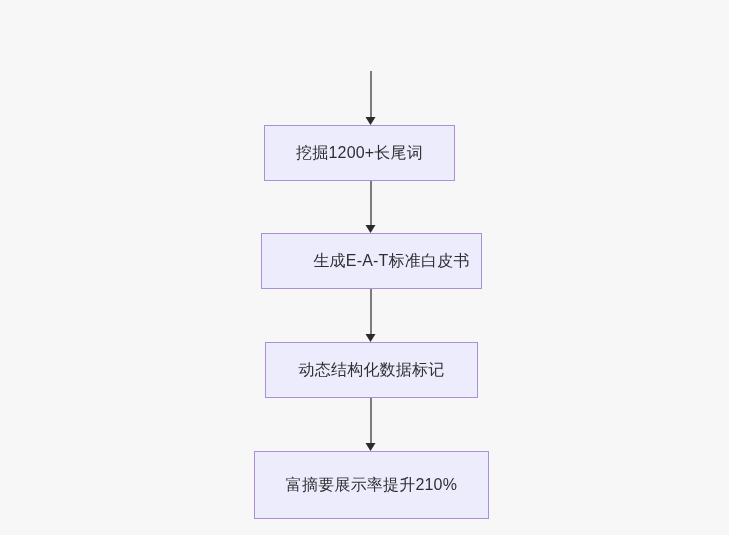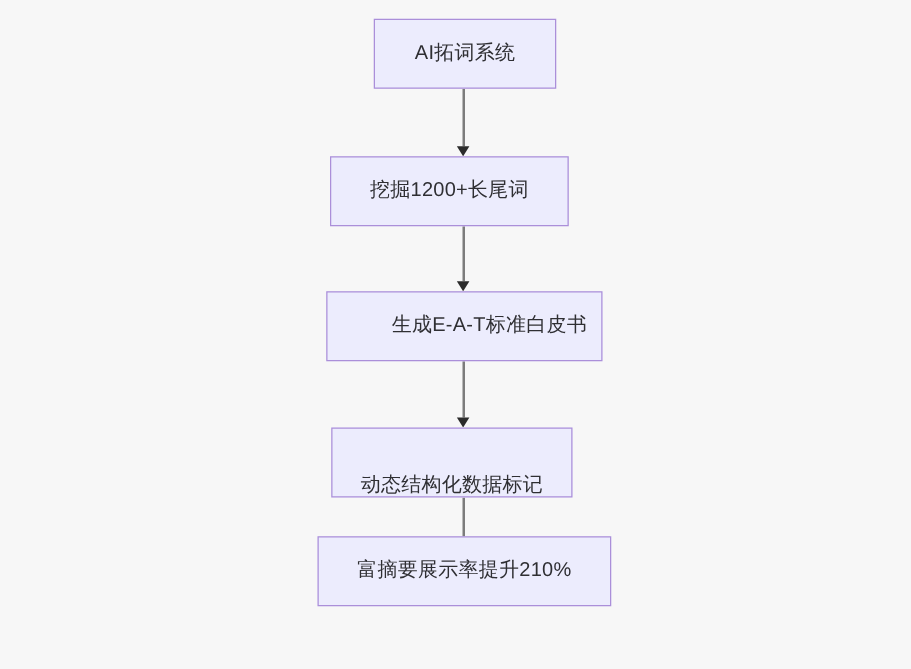--- a/index.html
+++ b/index.html
@@ -76,33 +76,30 @@
   <div class="edge" style="left:371px; top:289px; height:53px;">
     <div class="edge-line" style="height:45px;"></div>
     <div class="edge-head" style="top:45px;"></div>
   </div>
 
   <div class="edge" style="left:371px; top:398px; height:53px;">
     <div class="edge-line" style="height:45px;"></div>
     <div class="edge-head" style="top:45px;"></div>
   </div>
 
-  <div class="node" style="left:299px; top:15px; width:146px; height:56px;">
-    <span class="node-label">AI拓词系统</span>
-  </div>
 
   <div class="node" style="left:264px; top:125px; width:191px; height:56px;">
     <span class="node-label">挖掘1200+长尾词</span>
   </div>
 
   <div class="node" style="left:261px; top:233px; width:221px; height:56px;padding-left:40px;">
     <span class="node-label">生成E-A-T标准白皮书</span>
   </div>
 
-  <div class="node" style="left:265px; top:342px; width:193px; height:56px;align-items:flex-end;">
+  <div class="node" style="left:265px; top:342px; width:213px; height:56px;">
     <span class="node-label">动态结构化数据标记</span>
   </div>
 
-  <div class="node" style="left:254px; top:429px; width:235px; height:56px;text-align:right;">
+  <div class="node" style="left:254px; top:451px; width:235px; height:68px;text-align:right;">
     <span class="node-label">富摘要展示率提升210%</span>
   </div>
 
 </div>
 
 </body></html>

